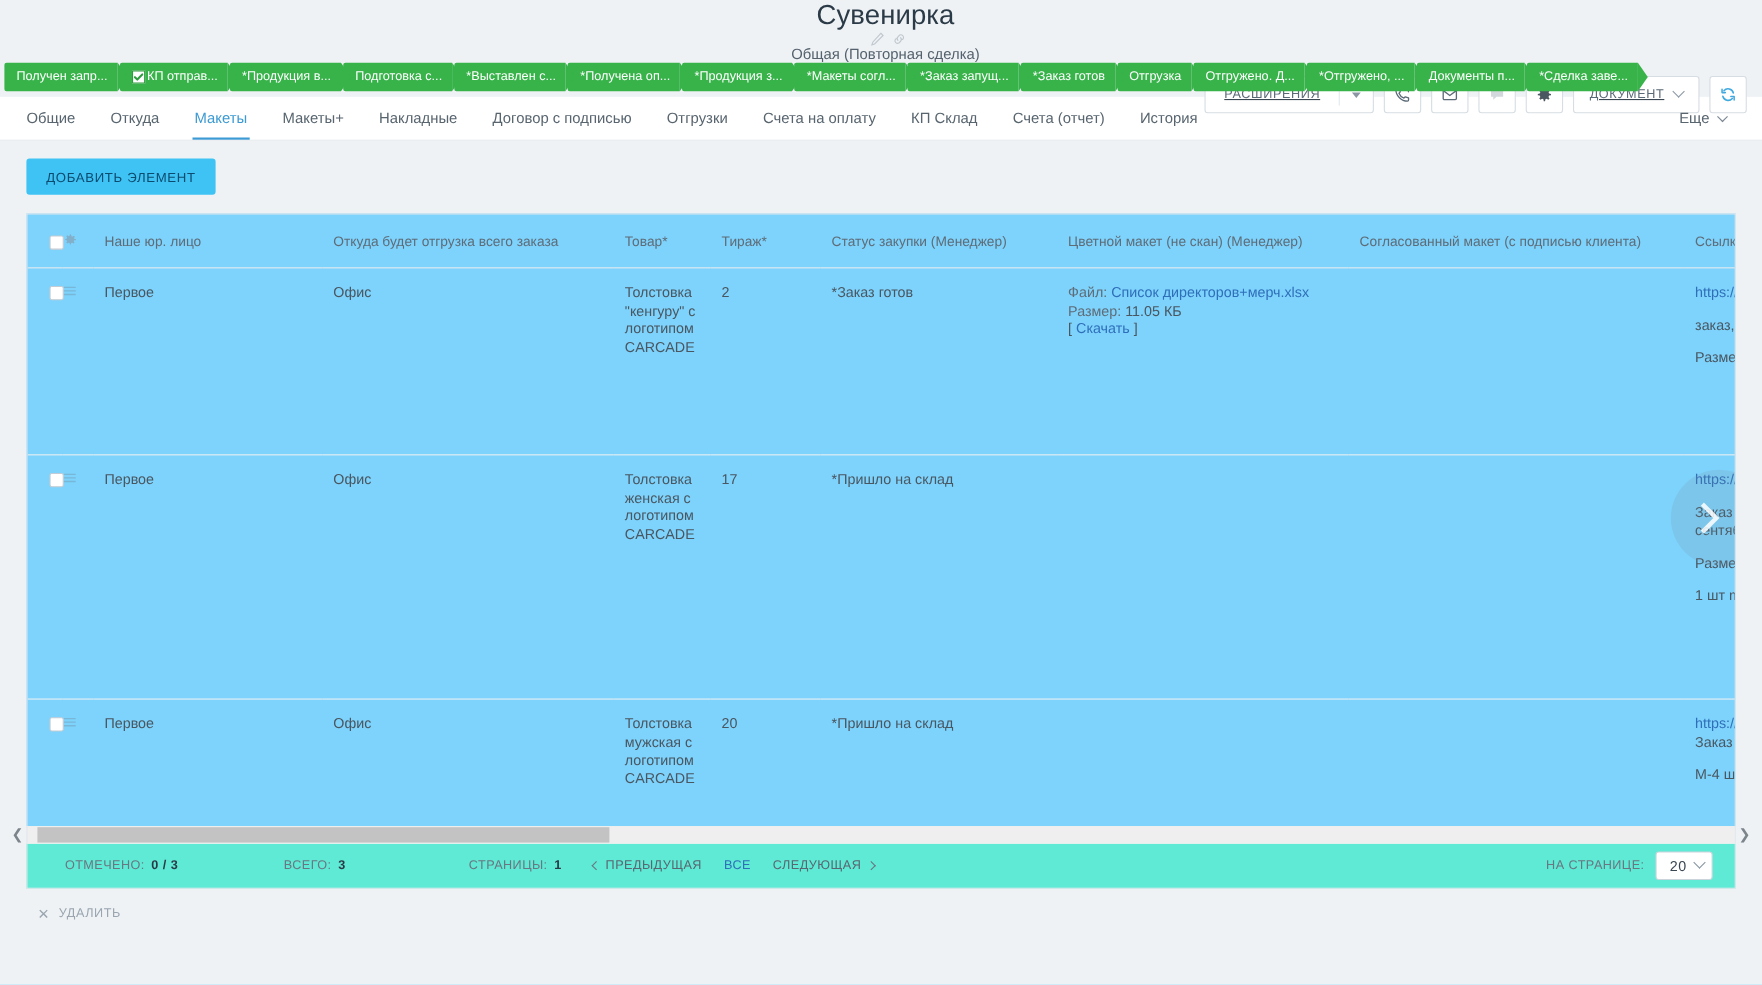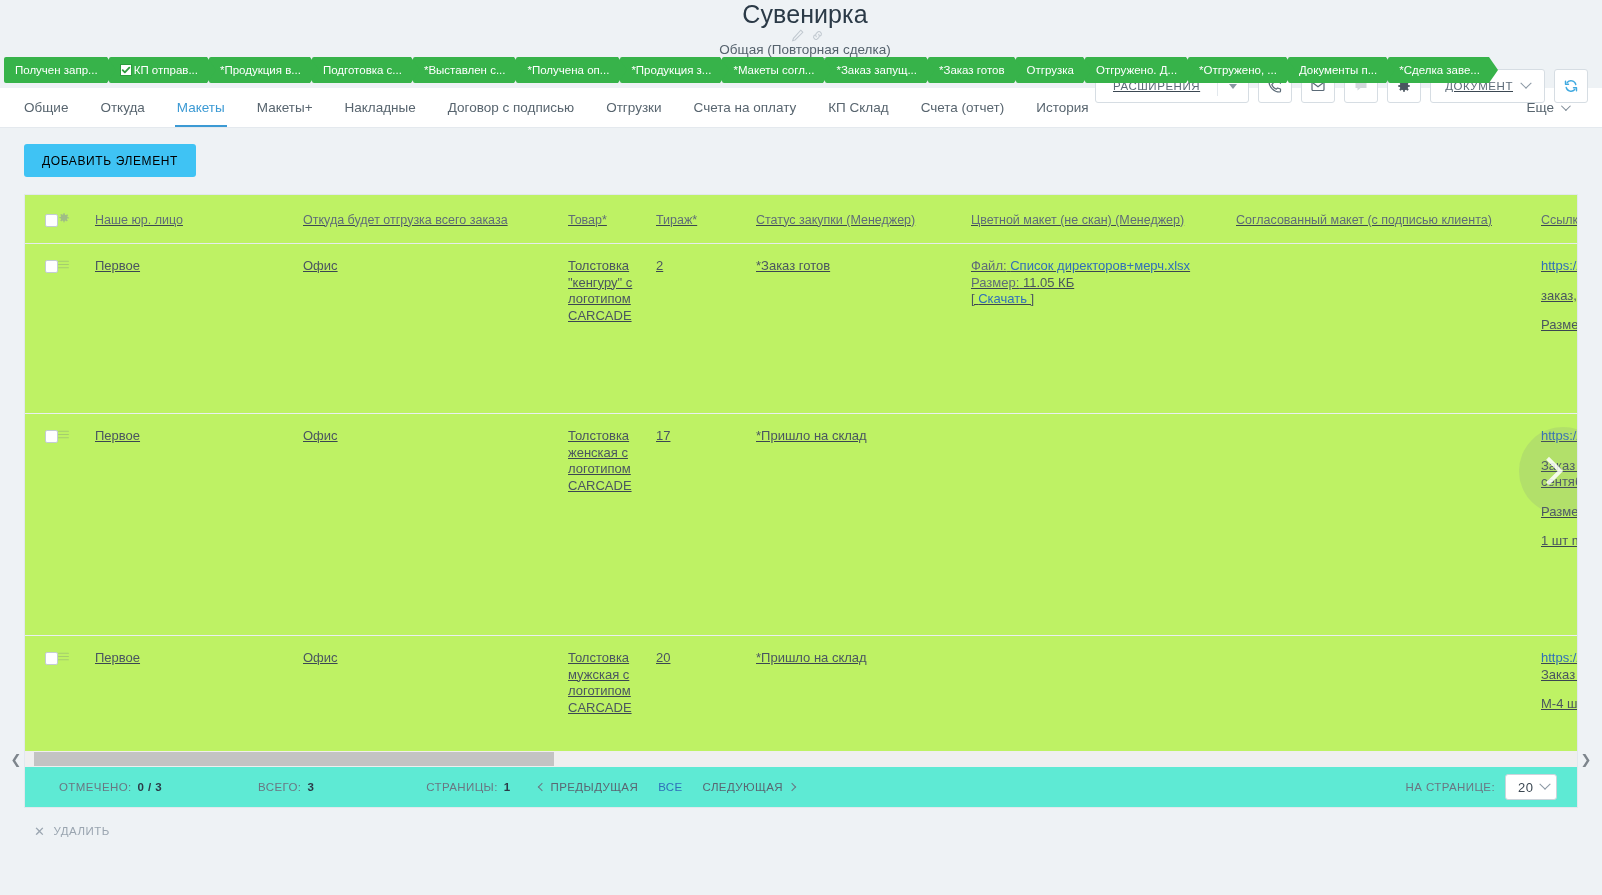--- a/index.html
+++ b/index.html
@@ -214,38 +214,37 @@
   }
 
   
   .content { background: #eef2f5; padding: 16px 0 0 0; height: 635px; position: relative; }
   .add-btn {
     margin-left: 24px;
     display: inline-flex; align-items: center;
     height: 33px;
     padding: 0 18px;
     background: #3fc3f4;
-    color: #000000;
+    color: #0c4a6e;
     font-size: 12px;
     letter-spacing: .6px;
     border-radius: 3px;
     cursor: pointer;
     border: none;
     font-family: inherit;
   }
 
   .table-card {
     margin: 17px 24px 0 24px;
-    background: #bef264;
+    background: #7dd3fc;
     border: 1px solid #e2e8ed;
     border-bottom: none;
     height: 557px;
     overflow: hidden;
     position: relative;
-    text-decoration: underline;
   }
   table.grid { border-collapse: collapse; table-layout: fixed; width: 1750px; }
   table.grid th {
     font-size: 12.5px;
     font-weight: 400;
     color: #5f6c78;
     text-align: left;
     padding: 16px 10px 15px 10px;
     border-bottom: 1px solid #e6ebef;
     vertical-align: middle;

